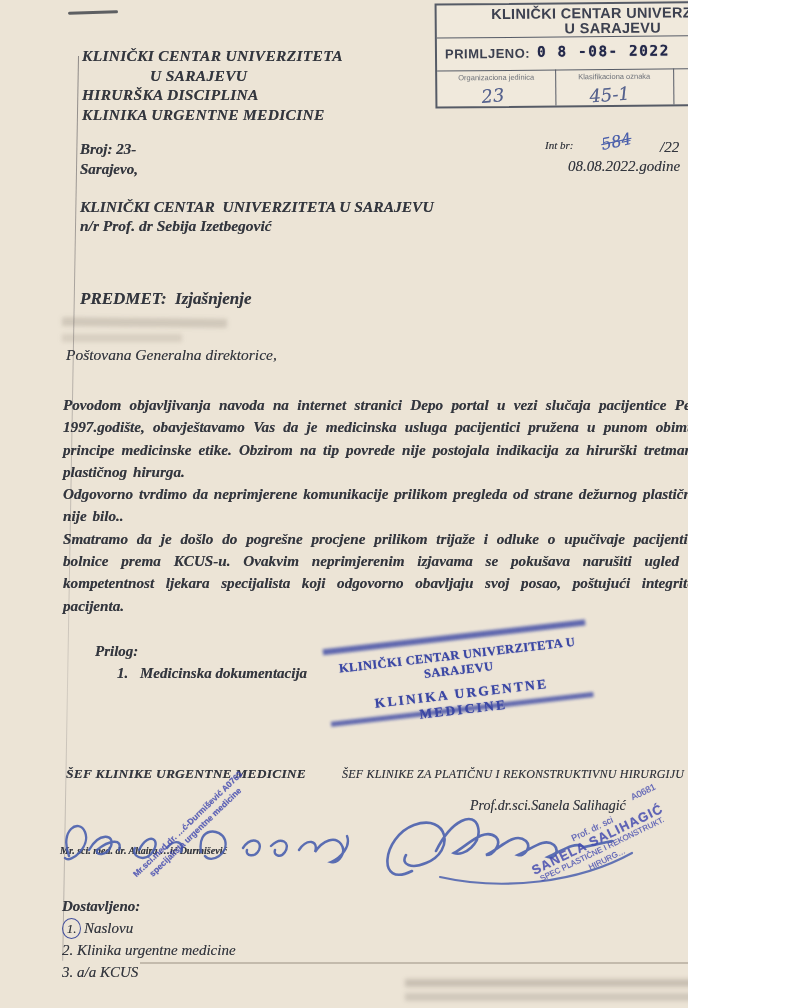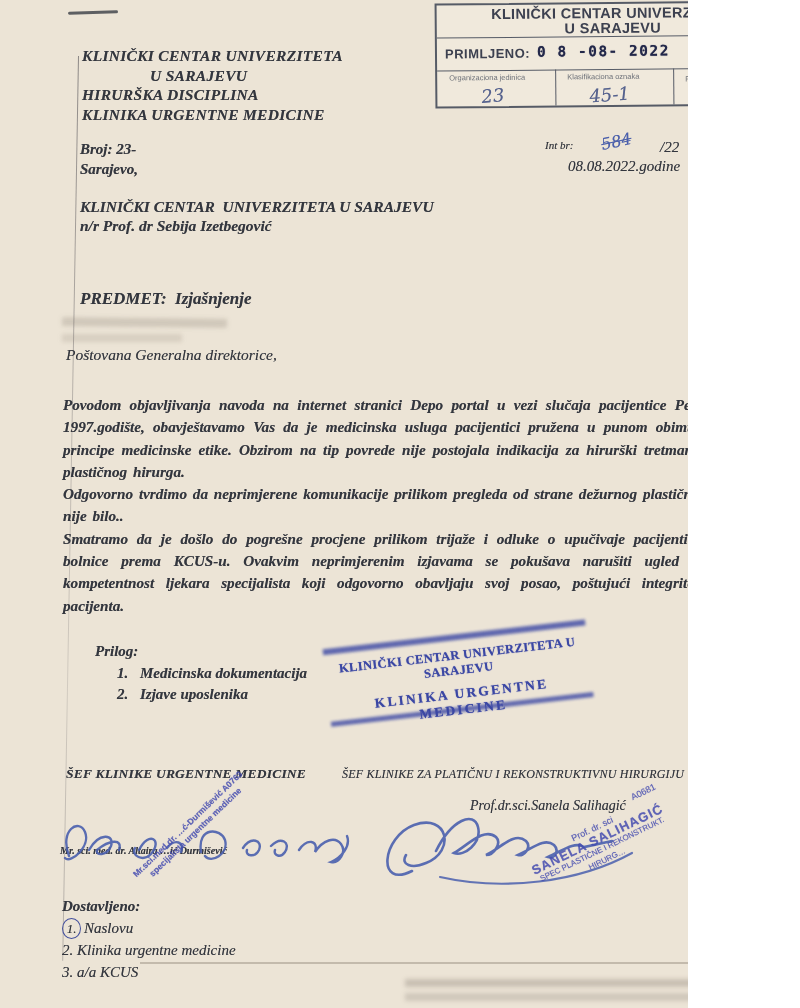--- a/index.html
+++ b/index.html
@@ -15,21 +15,21 @@
   .sans{font-family:"Liberation Sans",sans-serif;font-style:normal;}
   .mono{font-family:"DejaVu Sans Mono",monospace;font-style:normal;}
   .just{text-align:justify;}
   .pre{white-space:pre-wrap;}
   .band{position:absolute;filter:blur(2px);}
   
   .rbox{position:absolute;left:435px;top:2px;width:353px;height:101px;border:2px solid #565b66;
         transform:rotate(-.5deg);color:#3d4150;background:rgba(250,246,238,.25);}
   .rbox .hr{position:absolute;left:0;width:100%;height:0;border-top:1.6px solid #565b66;}
   .rbox .vr{position:absolute;top:65px;bottom:0;width:0;border-left:1.4px solid #565b66;}
-  .collabel{font-family:"Liberation Sans",sans-serif;font-size:7.5px;line-height:8px;color:#6c7078;text-align:left;}
+  .collabel{font-family:"Liberation Sans",sans-serif;font-size:7.5px;line-height:8px;color:#6c7078;text-align:center;}
   .hand{font-family:"DejaVu Serif",serif;font-style:italic;color:#55628e;text-shadow:0 0 .6px rgba(85,98,142,.5);}
   
   .cstamp{position:absolute;left:330px;top:632px;width:258px;height:80px;transform:rotate(-6.5deg);
           color:#2c3aa0;text-align:center;opacity:.92;}
   .cstamp .bar{position:absolute;left:-4px;right:-2px;height:6px;background:#2c3aa0;filter:blur(1.5px);opacity:.8;}
   .cstamp .l1{font-family:"Liberation Serif",serif;font-weight:bold;font-size:12.5px;letter-spacing:.4px;
               text-shadow:0 0 1px rgba(44,58,160,.8);margin-top:16px;}
   .cstamp .l2{font-family:"Liberation Serif",serif;font-weight:bold;font-size:13.5px;letter-spacing:2.2px;
               text-shadow:0 0 1px rgba(44,58,160,.8);margin-top:8px;}
   .dstamp{position:absolute;color:#464db0;text-align:center;opacity:.85;text-shadow:0 0 .8px rgba(70,77,176,.7);
@@ -101,24 +101,20 @@
     <p style="margin:0;">Odgovorno tvrdimo  da  neprimjerene komunikacije  prilikom pregleda  od strane dežurnog plastičnog hirurga  nije bilo..</p>
     <p style="margin:0;">Smatramo da je došlo  do pogrešne procjene prilikom trijaže i odluke o upučivaje pacijentice iz Opće bolnice prema KCUS-u. Ovakvim neprimjerenim izjavama  se pokušava narušiti ugled KCUS-a i kompetentnost ljekara specijalista  koji odgovorno obavljaju svoj posao, poštujući integritet i prava pacijenta.</p>
   </div>
 
   <div class="abs typed bold" style="left:95px;top:641px;font-size:15px;line-height:21.5px;">
     <div>Prilog:</div>
     <div style="margin-left:22px;">
       <span>1.</span>
       <span style="margin-left:8px;">Medicinska dokumentacija</span>
     </div>
-    <div style="margin-left:22px;">
-      <span>2.</span>
-      <span style="margin-left:8px;">Izjave uposlenika</span>
-    </div>
   </div>
 
   <div class="cstamp">
     <div class="bar" style="top:2px;"></div>
     <div class="l1">KLINIČKI CENTAR UNIVERZITETA U SARAJEVU</div>
     <div class="l2">KLINIKA URGENTNE MEDICINE</div>
     <div class="bar" style="bottom:0;height:5px;"></div>
   </div>
 
   <div class="abs typed bold" style="left:66px;top:766px;font-size:13.5px;letter-spacing:.2px;">ŠEF KLINIKE URGENTNE MEDICINE</div>

